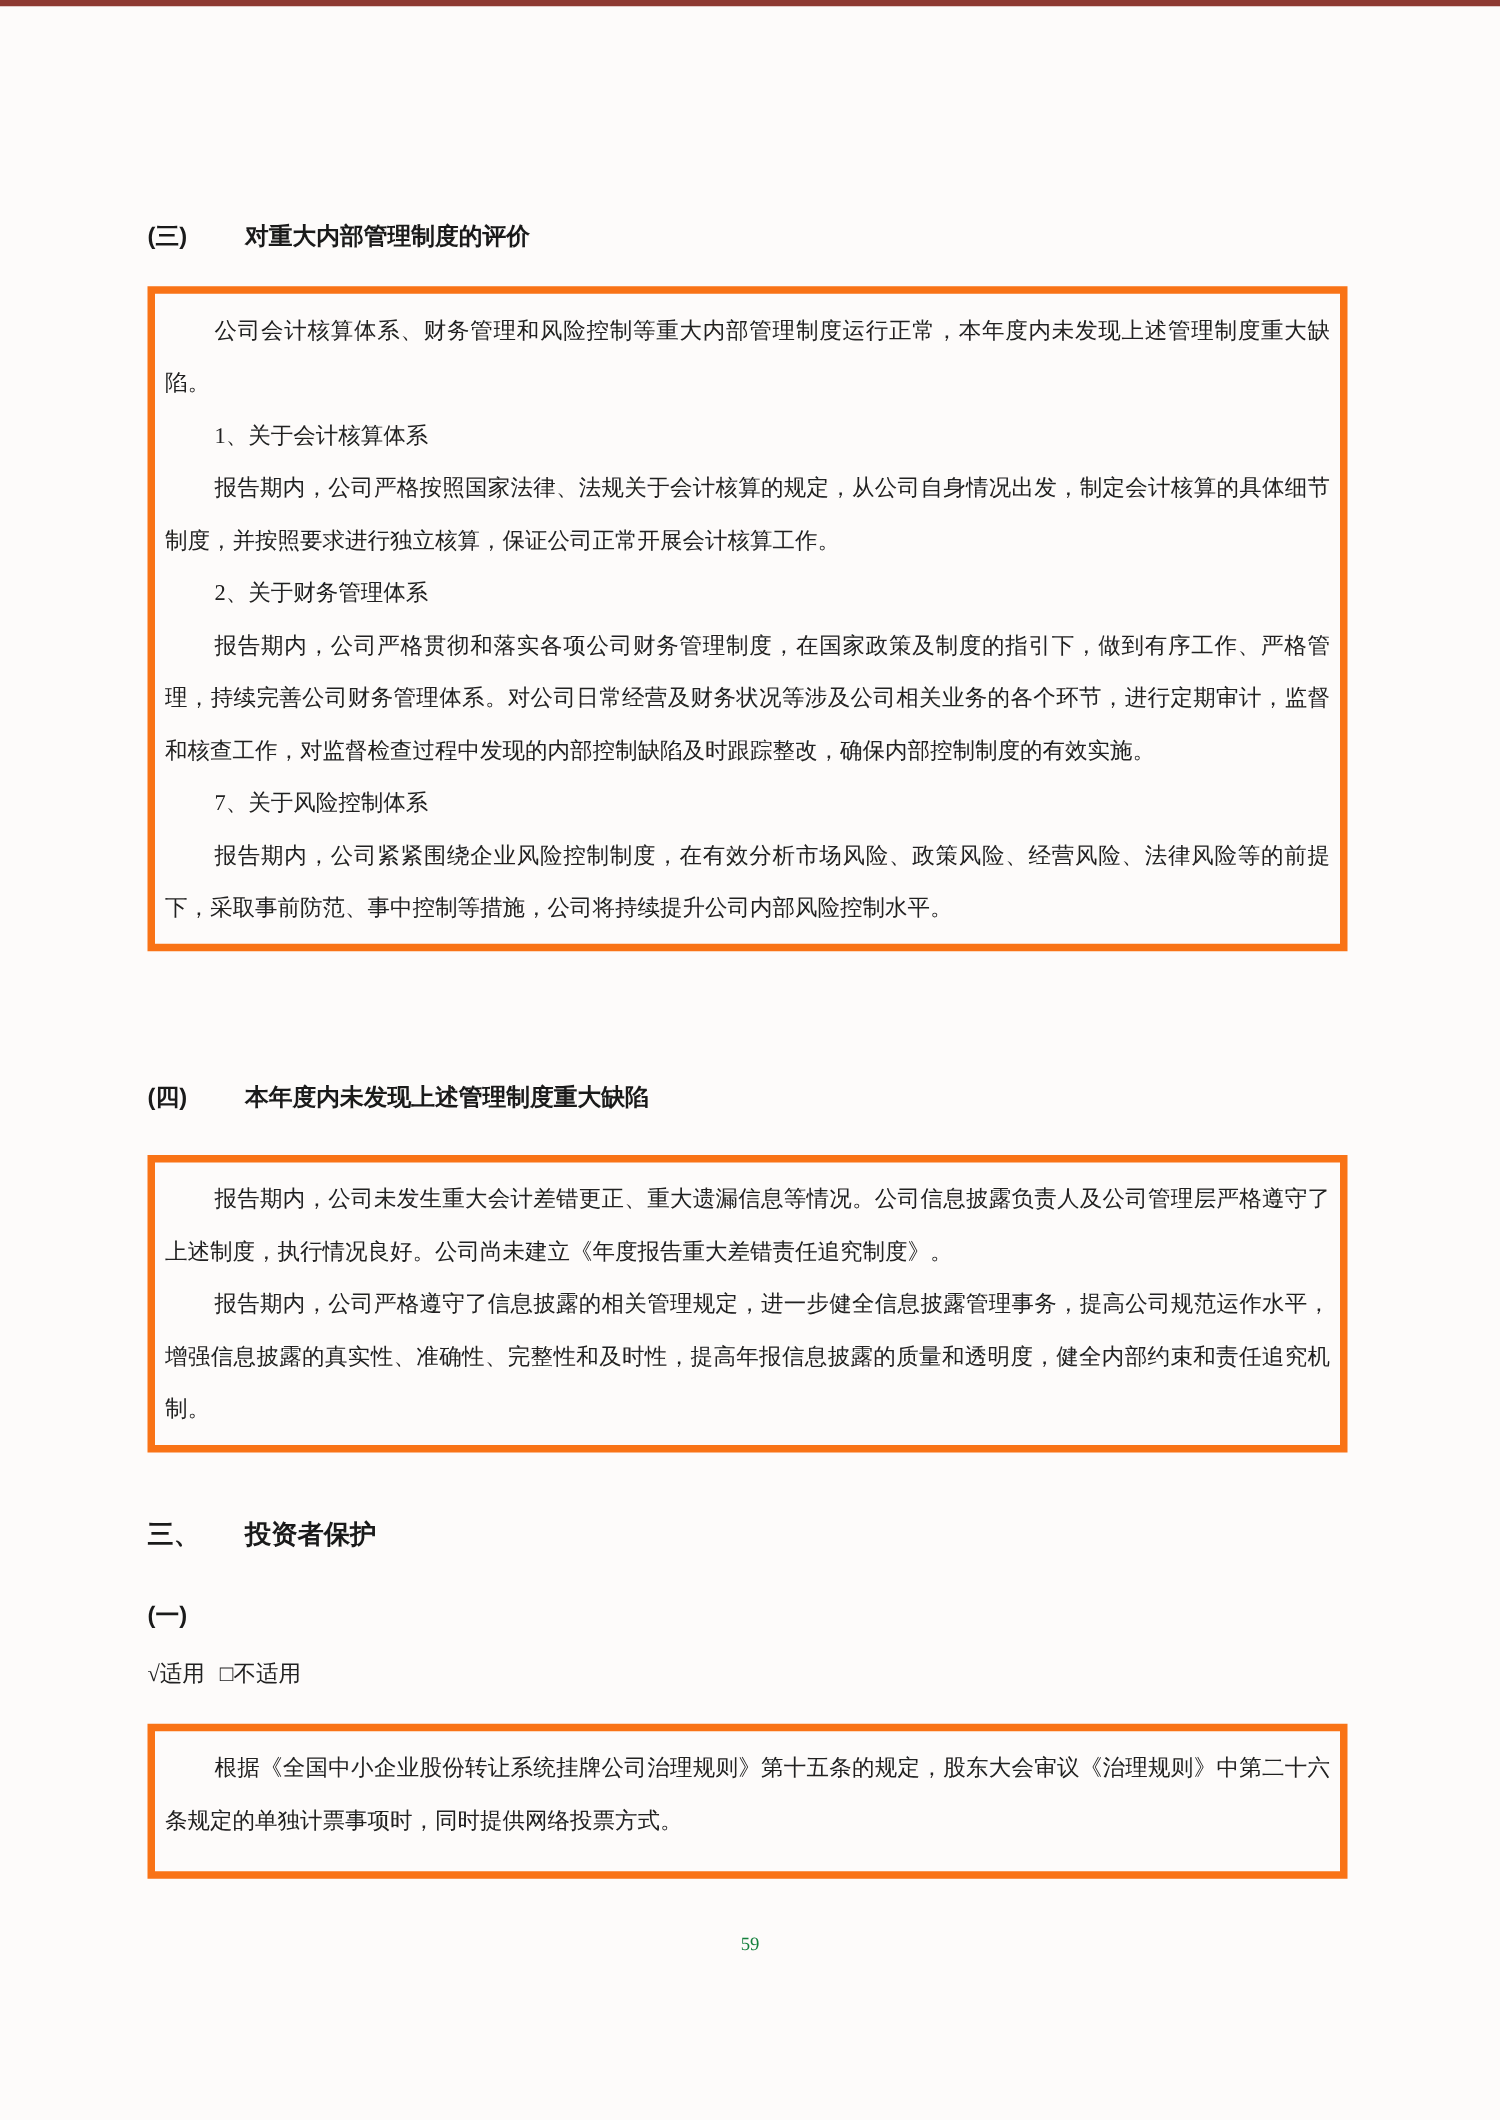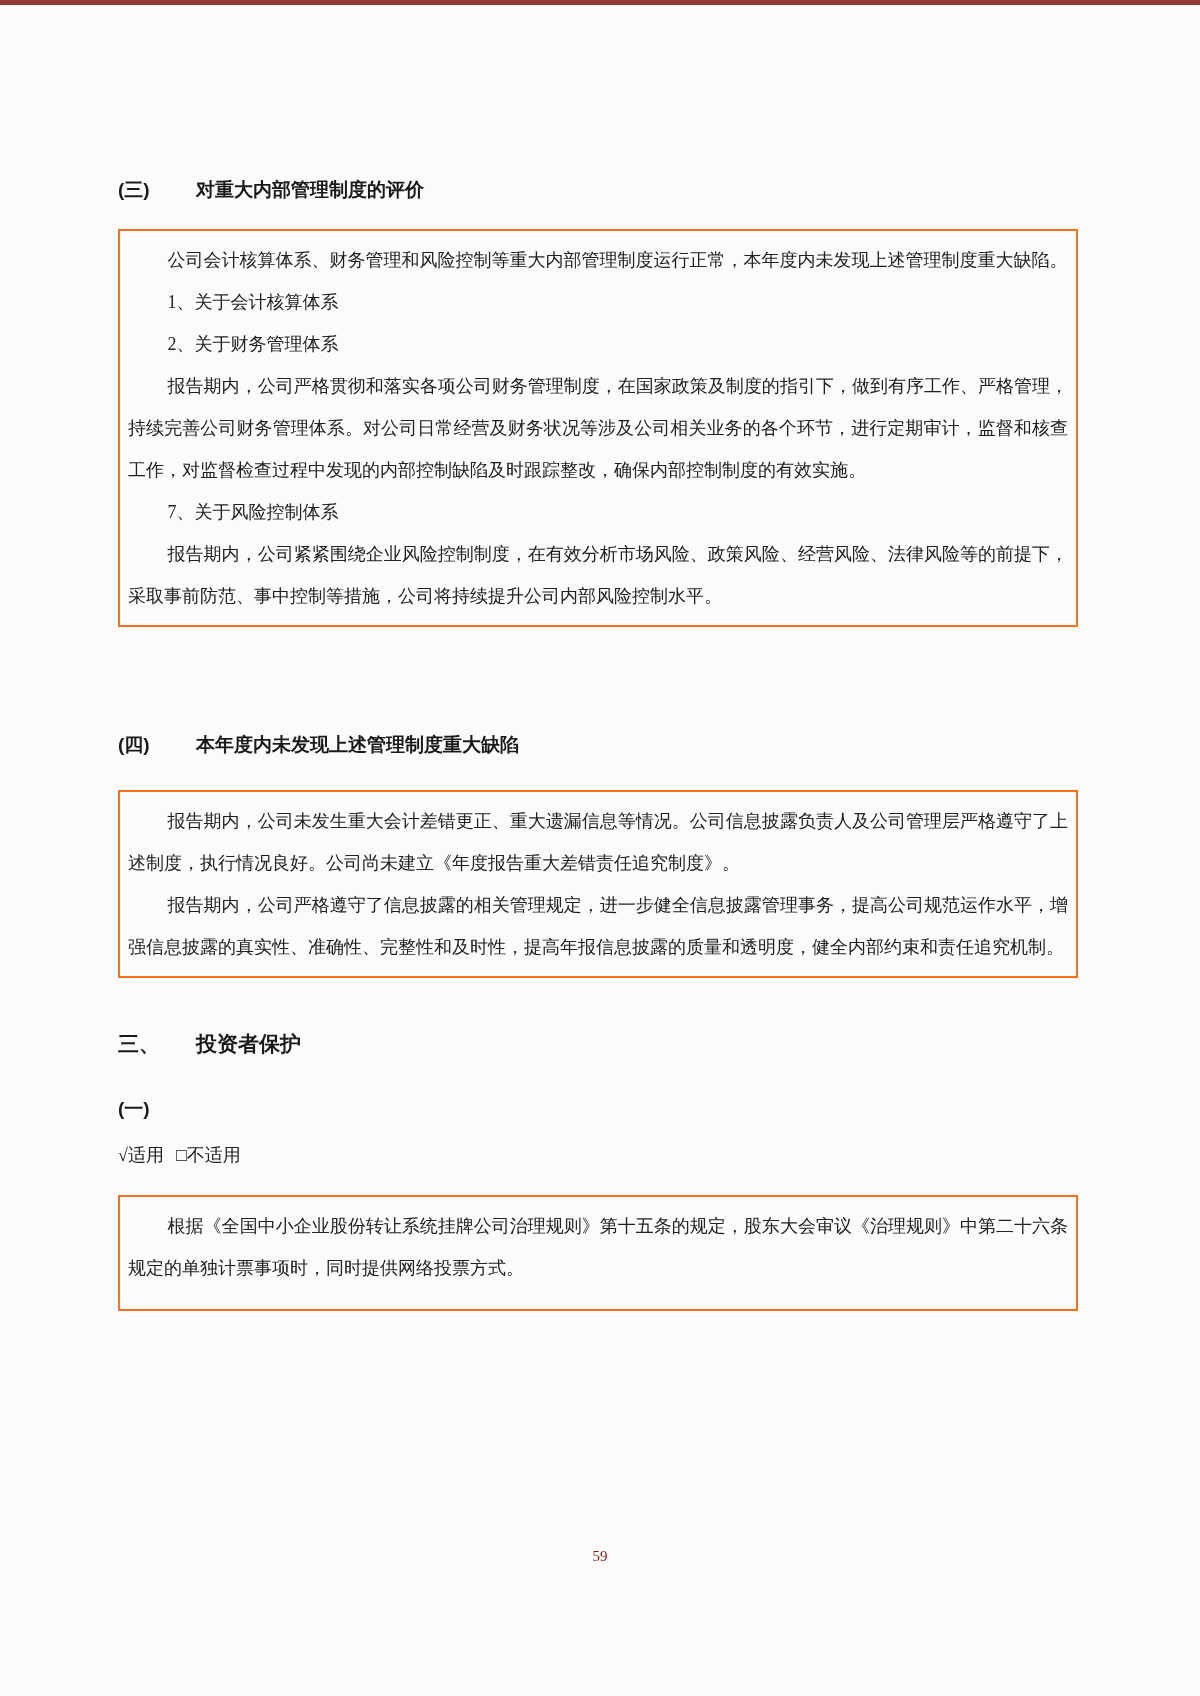--- a/index.html
+++ b/index.html
@@ -37,21 +37,21 @@
     font-family:"Liberation Sans","DejaVu Sans",sans-serif;
     font-weight:bold;
     font-size:21px;
     line-height:30px;
     margin-top:51px;
     color:#1a1a1a;
   }
   .h1 .h-num{width:78px;flex:0 0 auto;}
   
   .text-box{
-    border:2px solid #f97316;
+    border:6px solid #f97316;
     padding:8px 8px 8px 8px;
     font-size:18px;
     line-height:42px;
     text-align:justify;
     background:transparent;
   }
   .box-sec3{margin-top:26px;}
   .box-sub1{margin-top:27px;padding-bottom:20px;}
   .text-box p{
     margin:0;
@@ -67,38 +67,39 @@
   }
   .applicability .sym{display:inline-block;}
   .applicability .gap{width:12px;display:inline-block;}
   
   .page-footer{
     position:absolute;
     top:1548px;left:0;
     width:100%;
     text-align:center;
     font-size:15px;
-    color:#7f1d1d;
+    color:#15803d;
   }
 </style>
 </head>
 <body>
 
 <div class="top-bar"></div>
 
 <div class="content">
 
   <div class="h2 h2-sec3">
     <span class="h-num">(三)</span>
     <span class="h-title">对重大内部管理制度的评价</span>
   </div>
 
   <div class="text-box box-sec3">
     <p>公司会计核算体系、财务管理和风险控制等重大内部管理制度运行正常，本年度内未发现上述管理制度重大缺陷。</p>
     <p>1、关于会计核算体系</p>
+    <p>报告期内，公司严格按照国家法律、法规关于会计核算的规定，从公司自身情况出发，制定会计核算的具体细节制度，并按照要求进行独立核算，保证公司正常开展会计核算工作。</p>
     <p>2、关于财务管理体系</p>
     <p>报告期内，公司严格贯彻和落实各项公司财务管理制度，在国家政策及制度的指引下，做到有序工作、严格管理，持续完善公司财务管理体系。对公司日常经营及财务状况等涉及公司相关业务的各个环节，进行定期审计，监督和核查工作，对监督检查过程中发现的内部控制缺陷及时跟踪整改，确保内部控制制度的有效实施。</p>
     <p>7、关于风险控制体系</p>
     <p>报告期内，公司紧紧围绕企业风险控制制度，在有效分析市场风险、政策风险、经营风险、法律风险等的前提下，采取事前防范、事中控制等措施，公司将持续提升公司内部风险控制水平。</p>
   </div>
 
   <div class="h2 h2-sec4">
     <span class="h-num">(四)</span>
     <span class="h-title">本年度内未发现上述管理制度重大缺陷</span>
   </div>

